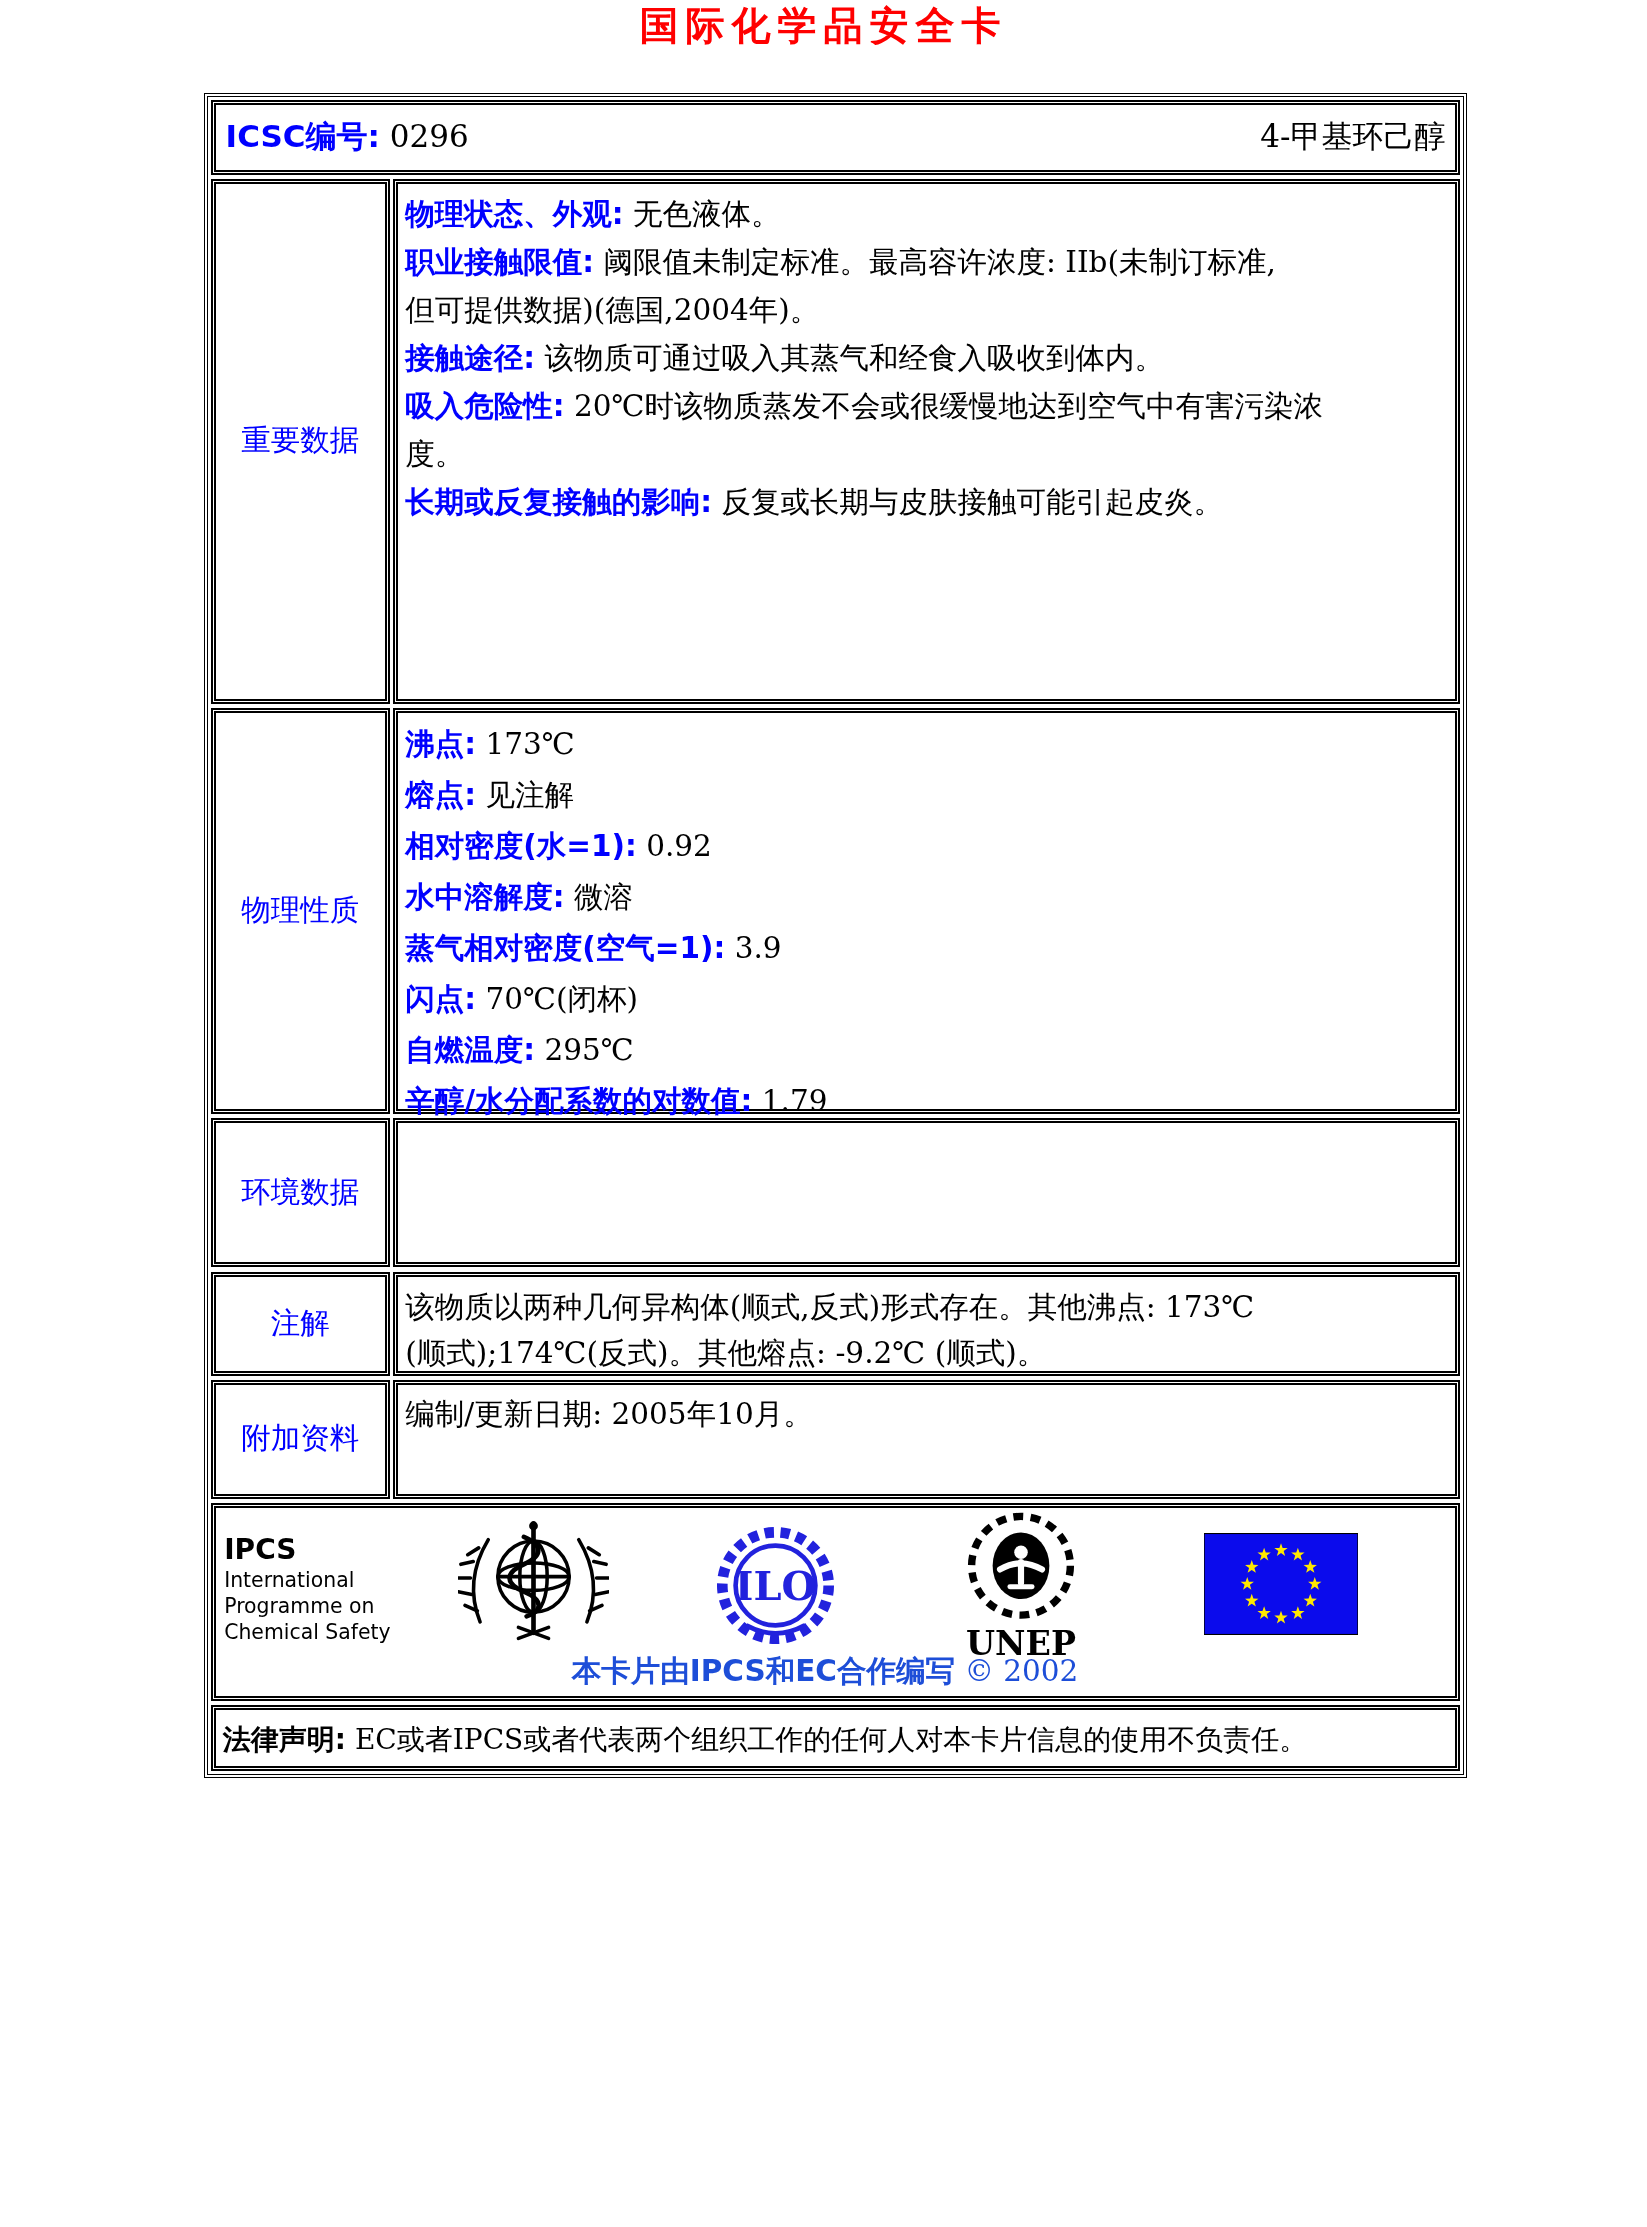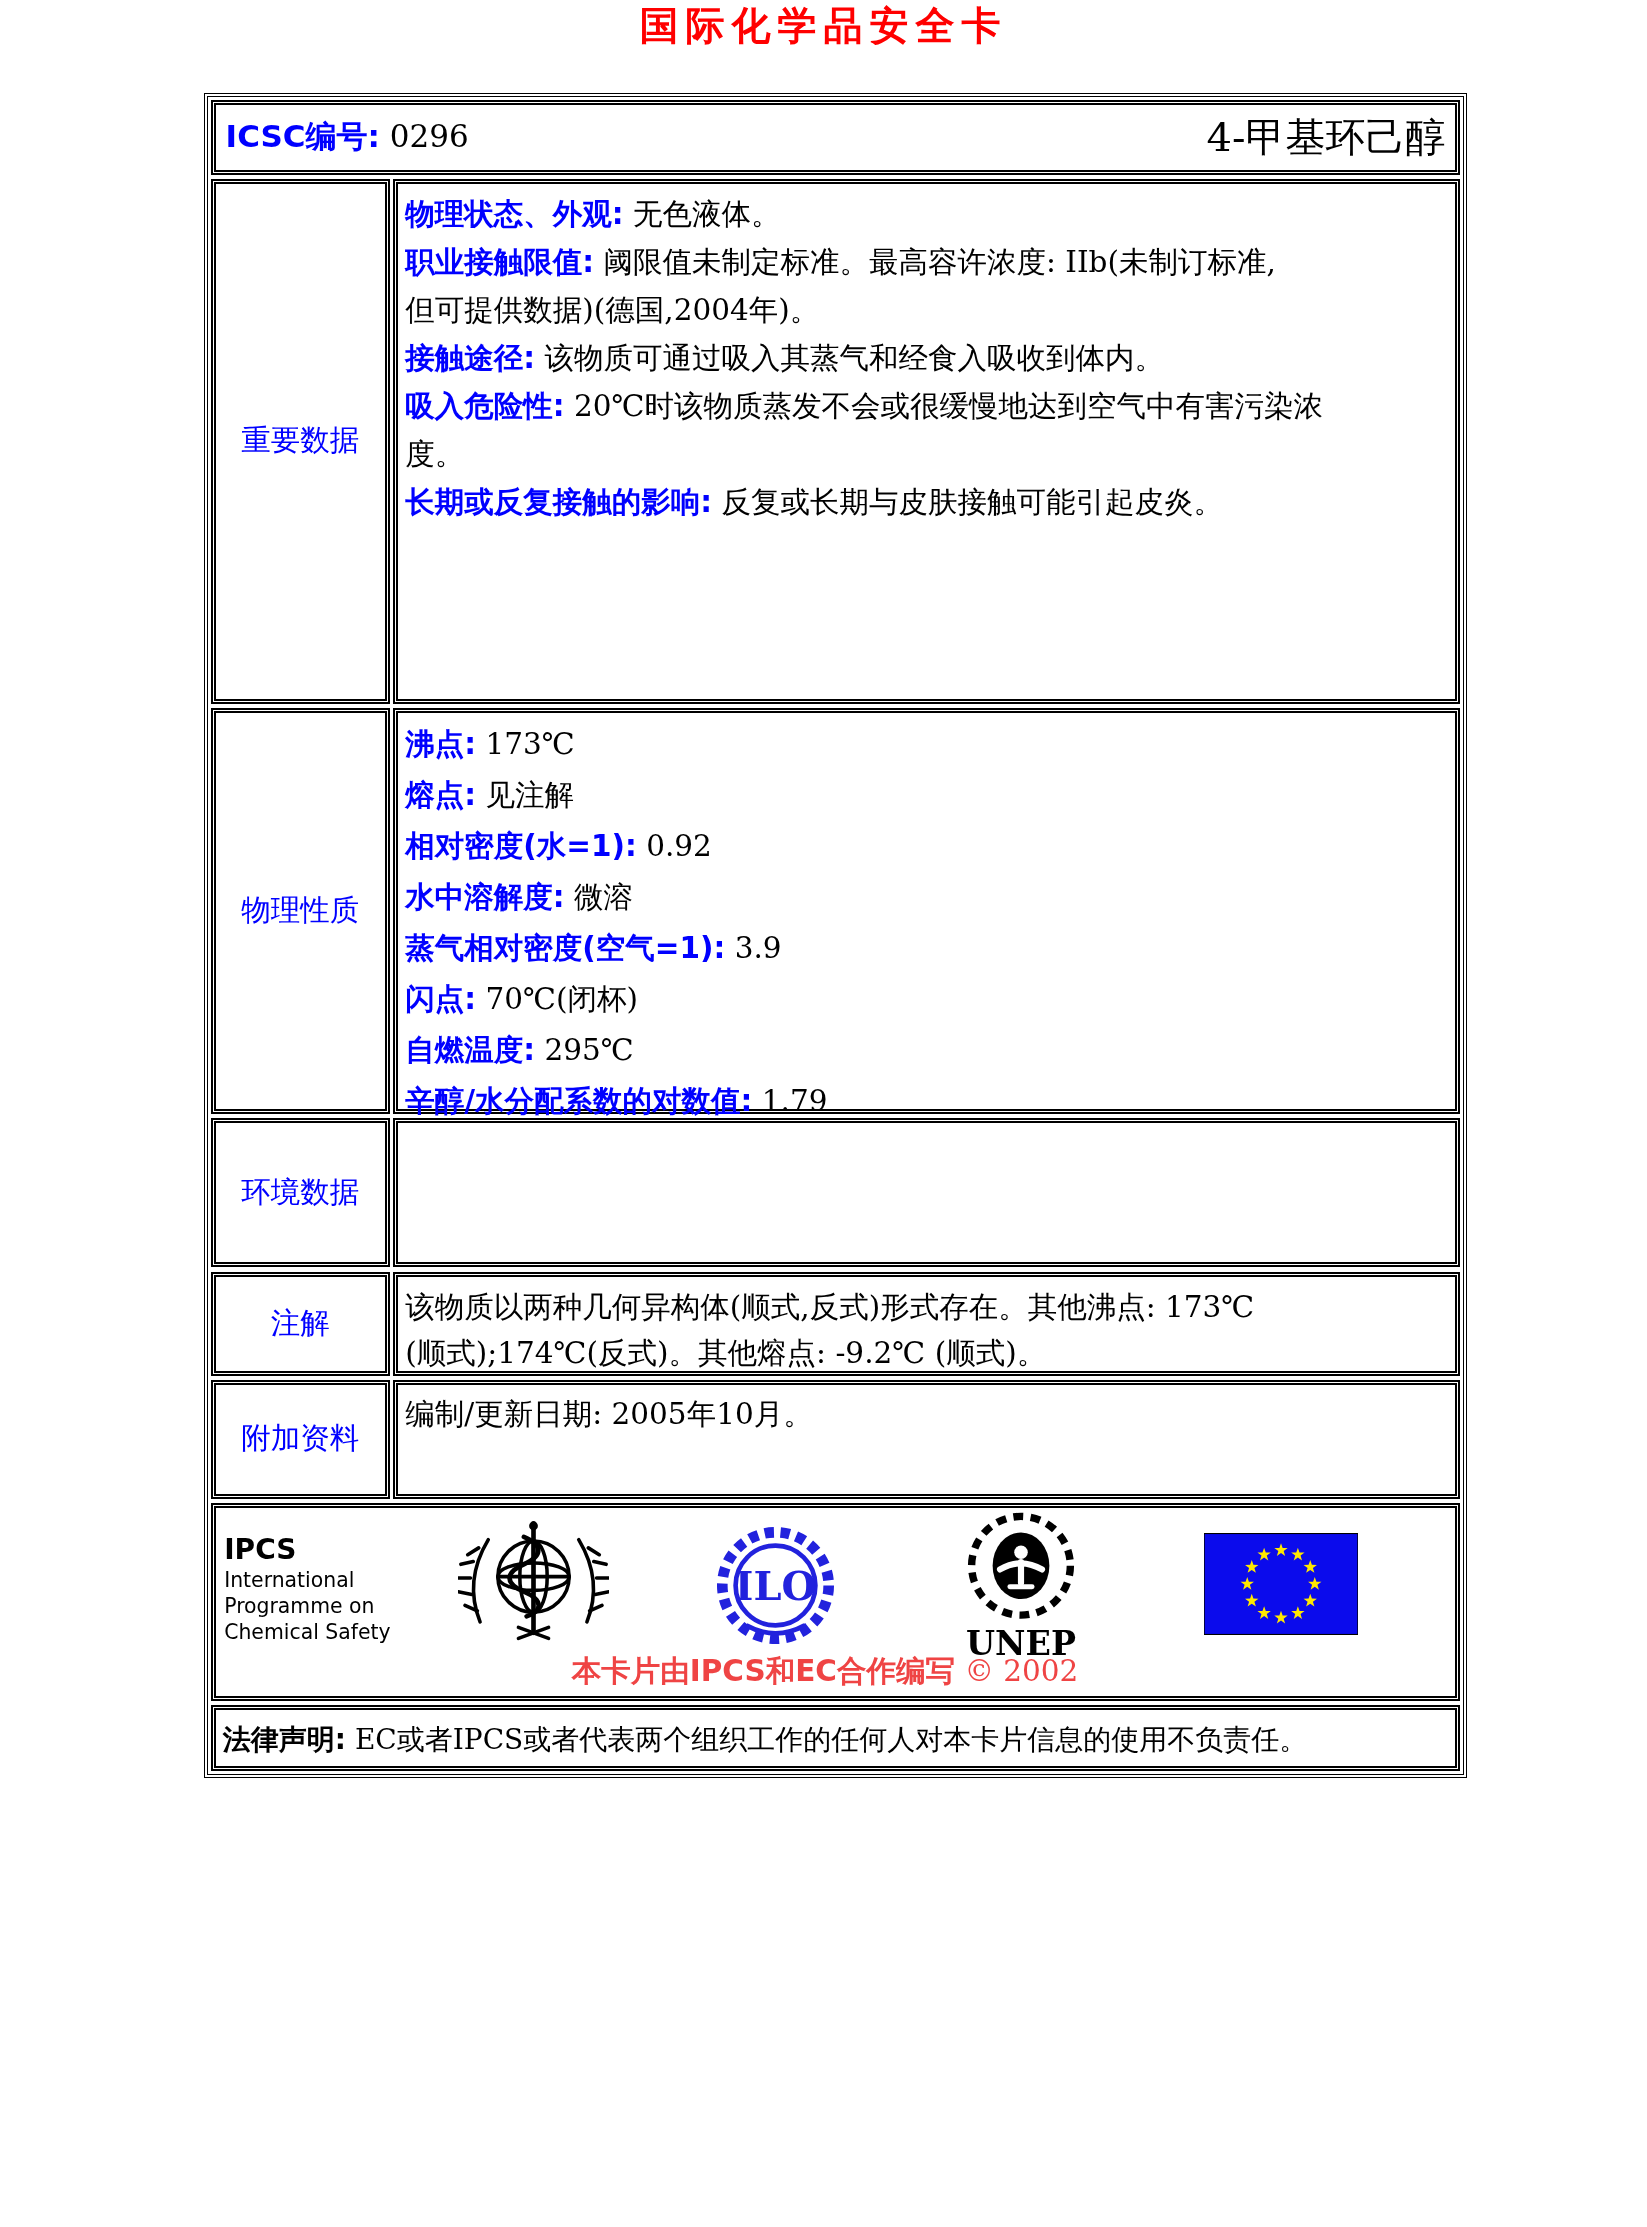--- a/index.html
+++ b/index.html
@@ -22,35 +22,35 @@
   .row-physical{height:406px;}
   .row-env{height:149px;}
   .row-notes{height:104px;}
   .row-additional{height:119px;}
   .row-footer{height:198px;}
   .row-legal{height:66px;}
   .header-cell{flex:1;display:flex;justify-content:space-between;align-items:center;
         padding:0 9.8px;font-size:31px;}
   .lbl{color:#0000ff;font-family:"DejaVu Sans","Liberation Sans",sans-serif;font-weight:bold;}
   .val{white-space:pre-wrap;}
-  .header-name{font-size:40px;}
+  .header-name{font-size:31px;}
   .physical-content{line-height:51px;}
   .notes-content{line-height:46px;padding-top:7px;}
   .footer-cell{flex:1;position:relative;padding:17px;}
   .ipcs-block{position:absolute;left:8.4px;top:25px;
         font-family:"DejaVu Sans","Liberation Sans",sans-serif;}
   .ipcs-title{font-size:28px;font-weight:bold;line-height:34px;}
   .ipcs-line{font-size:20.4px;line-height:26px;}
   .logo{position:absolute;}
   .who-logo{left:242px;top:7px;}
   .ilo-logo{left:486px;top:11.2px;}
   .unep-logo{left:728px;top:1.4px;}
   .eu-flag{left:988px;top:25px;}
   .footer-caption{position:absolute;left:0;right:21px;bottom:4.2px;text-align:center;
-        font-size:29.5px;color:#ef4444;}
+        font-size:29.5px;color:#1d4ed8;}
   .caption-main{font-family:"DejaVu Sans","Liberation Sans",sans-serif;font-weight:bold;}
   .caption-copy{font-family:"DejaVu Serif","Liberation Serif",serif;font-weight:normal;}
   .legal-cell{flex:1;padding:9.8px 7px;font-size:28px;line-height:39px;}
   .legal-label{color:#000;font-family:"DejaVu Sans","Liberation Sans",sans-serif;font-weight:bold;}
 </style>
 </head>
 <body>
 
 <div class="page">
 

